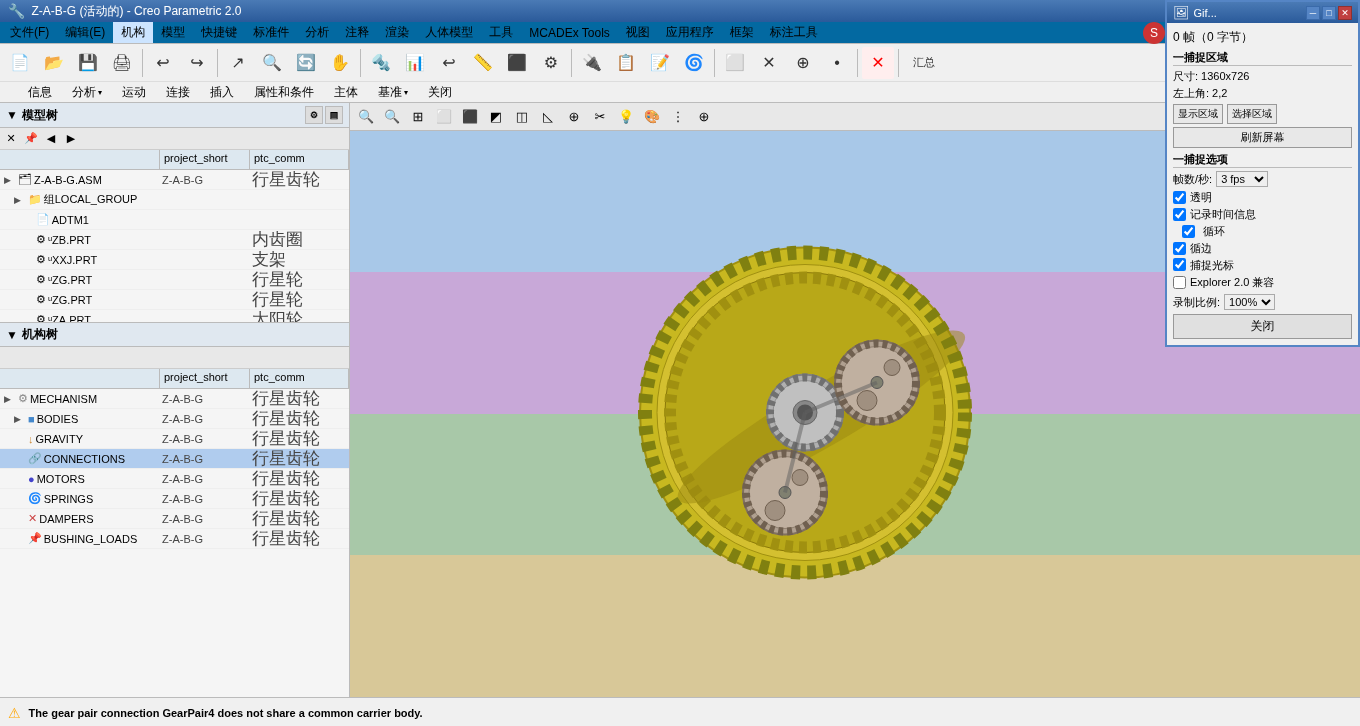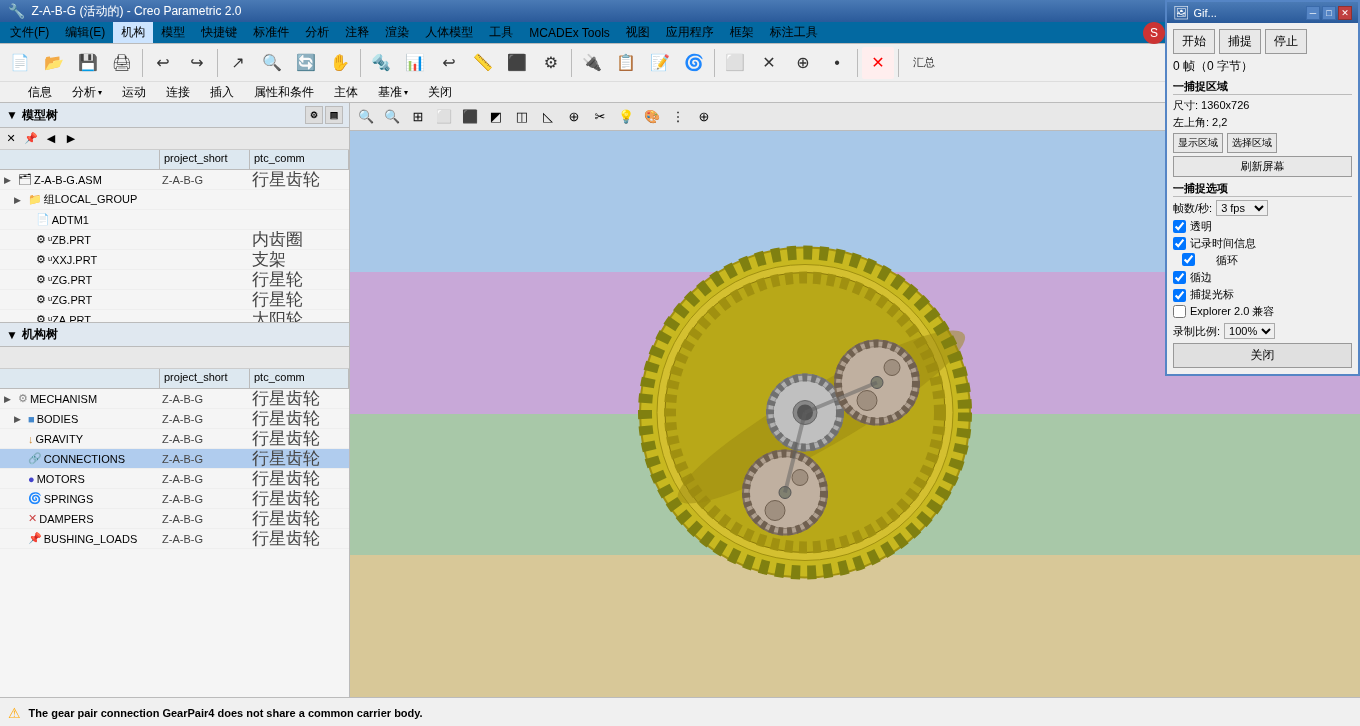--- a/index.html
+++ b/index.html
@@ -537,25 +537,20 @@
       </div>
       <div style="display:flex; gap:2px;">
         <div style="width:14px; height:14px; background:#5585c5; border:1px solid #3a6aaa; display:flex; align-items:center; justify-content:center; font-size:9px; color:white; cursor:pointer;">─</div>
         <div style="width:14px; height:14px; background:#5585c5; border:1px solid #3a6aaa; display:flex; align-items:center; justify-content:center; font-size:9px; color:white; cursor:pointer;">□</div>
         <div style="width:14px; height:14px; background:#c04040; border:1px solid #903030; display:flex; align-items:center; justify-content:center; font-size:9px; color:white; cursor:pointer;">✕</div>
       </div>
     </div>
 
     <div style="padding:6px; font-size:11px;">
       
-      <div style="display:flex; gap:4px; margin-bottom:4px;">
-        <button style="padding:3px 8px; background:#e8e8e8; border:1px solid #999; font-size:12px; cursor:pointer;">开始</button>
-        <button style="padding:3px 8px; background:#e8e8e8; border:1px solid #999; font-size:12px; cursor:pointer;">捕提</button>
-        <button style="padding:3px 8px; background:#e8e8e8; border:1px solid #999; font-size:12px; cursor:pointer;">停止</button>
-      </div>
 
       
       <div style="font-size:12px; margin-bottom:4px;">0 帧（0 字节）</div>
 
       
       <div style="font-size:11px; font-weight:bold; border-bottom:1px solid #bbb; margin-bottom:3px;">一捕捉区域</div>
 
       <div style="font-size:11px; margin-bottom:2px;">尺寸: 1360x726</div>
       <div style="font-size:11px; margin-bottom:3px;">左上角: 2,2</div>
 
@@ -581,29 +576,29 @@
 
       
       <div style="display:flex; align-items:center; gap:4px; margin-bottom:2px;">
         <input type="checkbox" checked="" style="">
         <span>透明</span>
       </div>
       <div style="display:flex; align-items:center; gap:4px; margin-bottom:2px;">
         <input type="checkbox" checked="" style="">
         <span>记录时间信息</span>
       </div>
-      <div style="display:flex; align-items:flex-start; gap:21px; margin-bottom:2px;padding-left:9px;">
+      <div style="display:flex; align-items:center; gap:8px; margin-bottom:2px;padding-left:9px;">
         <input type="checkbox" checked="" style="">
         <span>循环</span>
       </div>
       <div style="display:flex; align-items:center; gap:4px; margin-bottom:2px;">
         <input type="checkbox" checked="" style="">
         <span>循边</span>
       </div>
-      <div style="display:flex; align-items:flex-end; gap:4px; margin-bottom:2px;">
+      <div style="display:flex; align-items:flex-start; gap:4px; margin-bottom:2px;">
         <input type="checkbox" checked="" style="">
         <span>捕捉光标</span>
       </div>
       <div style="display:flex; align-items:center; gap:4px; margin-bottom:4px;">
         <input type="checkbox" style="">
         <span>Explorer 2.0 兼容</span>
       </div>
 
       
       <div style="display:flex; align-items:center; gap:4px; margin-bottom:4px;">

